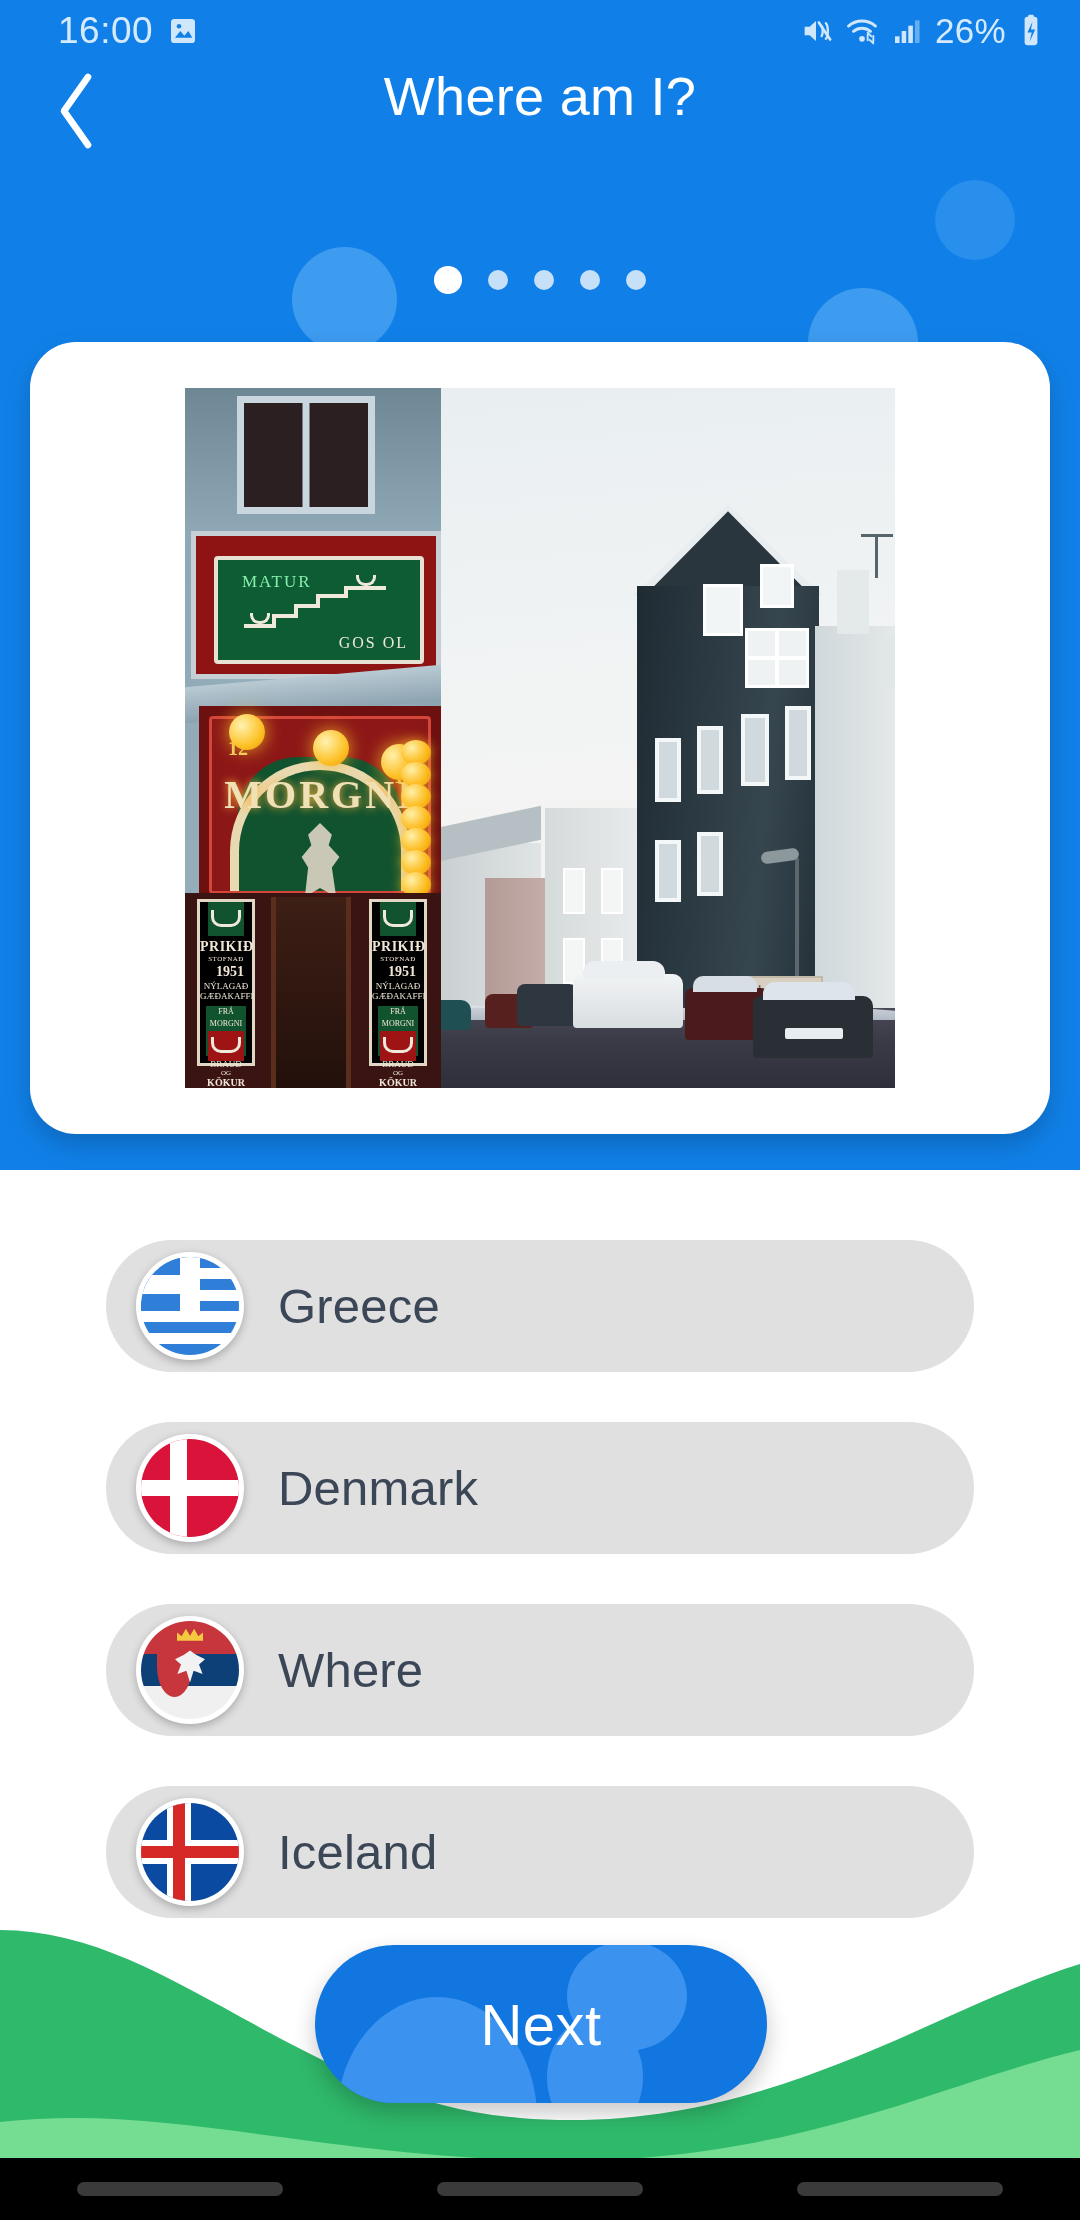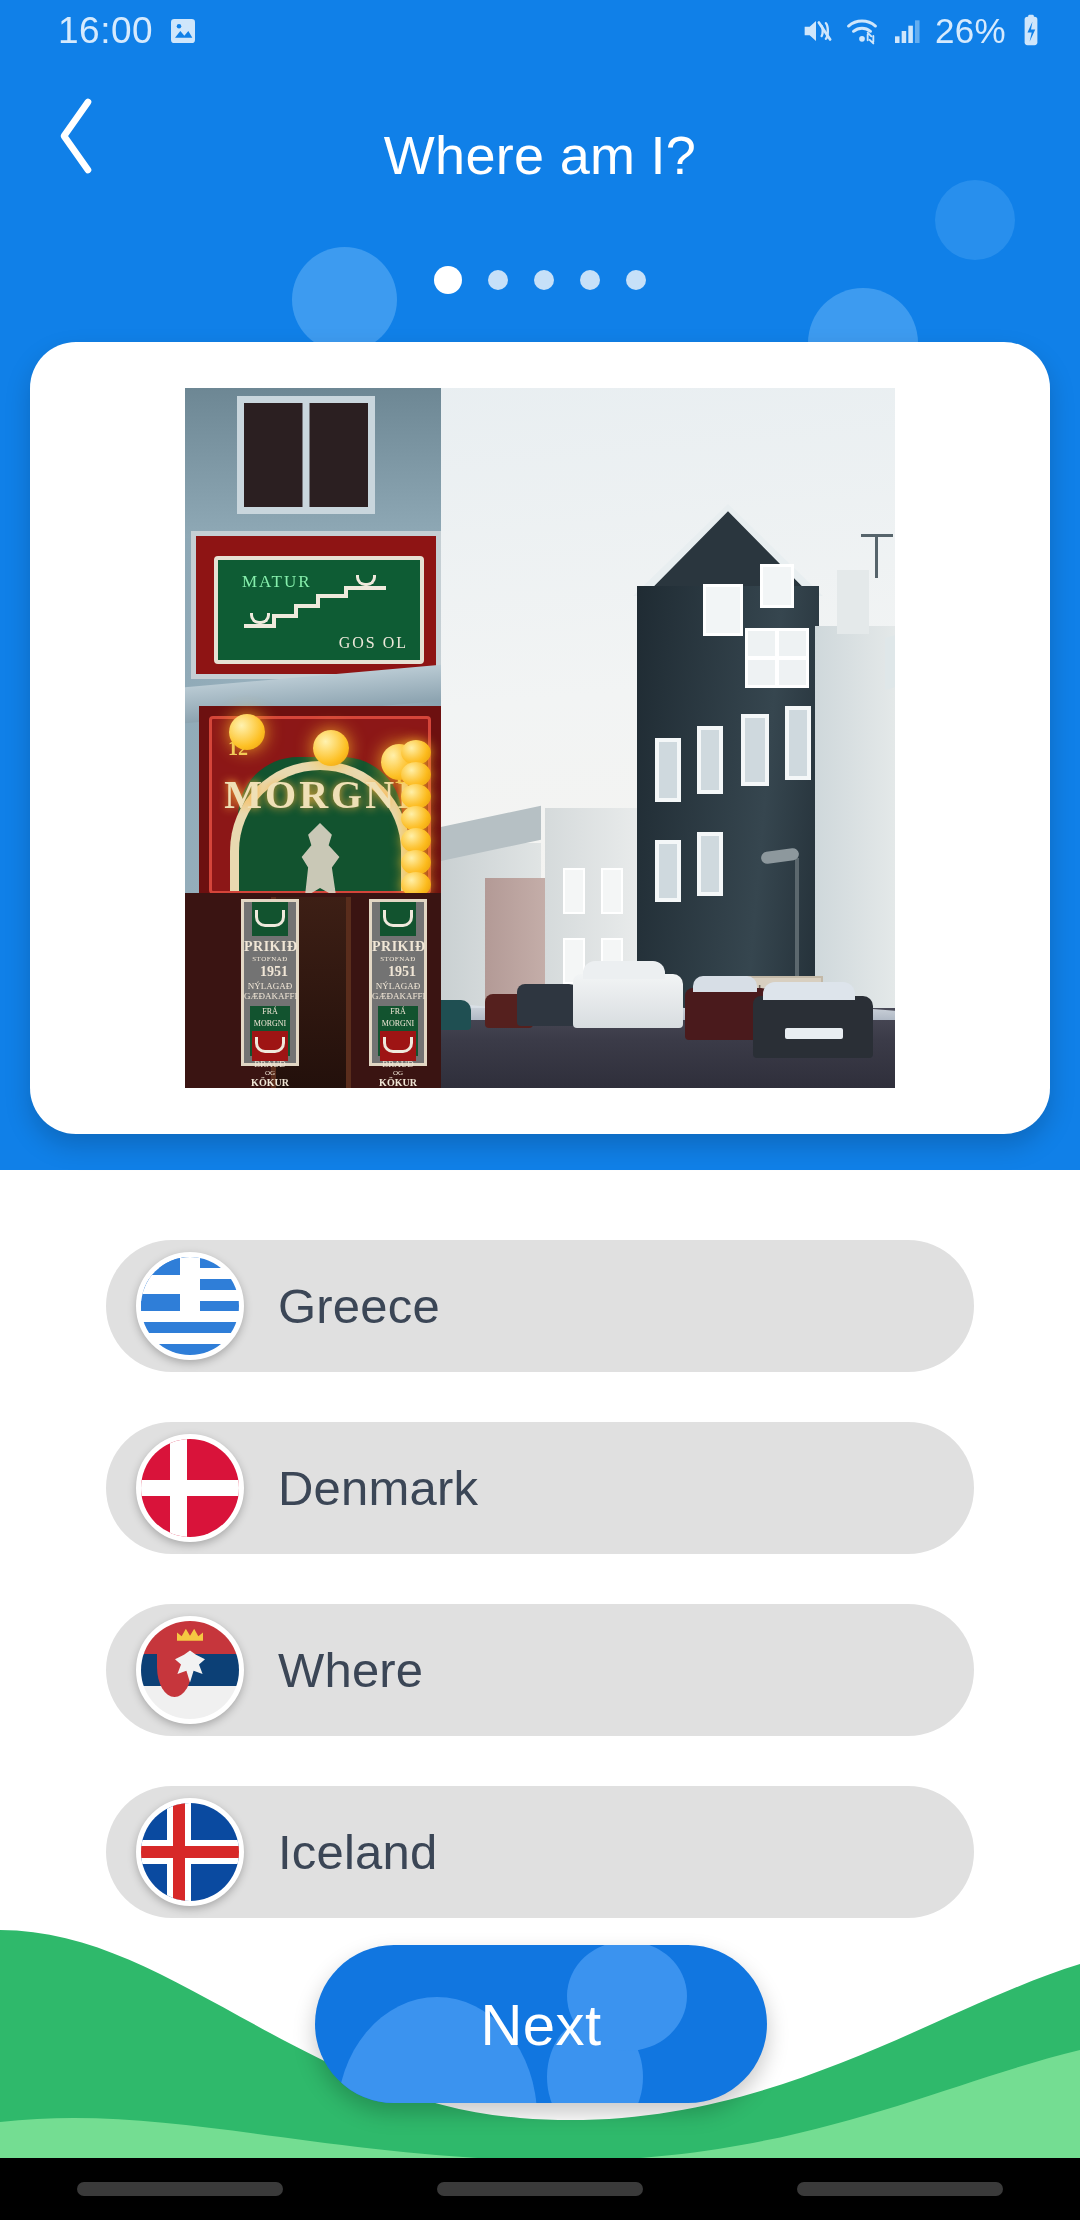--- a/index.html
+++ b/index.html
@@ -26,22 +26,22 @@
     display:flex; align-items:center; z-index:6; color:#cfe6fb;
   }
   .sb-left { display:flex; align-items:center; gap:14px; margin-left:58px; }
   .sb-time { font-size:37px; font-weight:400; letter-spacing:.5px; color:#d6eafd; }
   .sb-right { margin-left:auto; margin-right:36px; display:flex; align-items:center; gap:12px; }
   .sb-battery-text { font-size:35px; color:#d6eafd; letter-spacing:.3px; }
   .ic { display:block; }
 
   
   .header {
-    position:absolute; left:0; top:56px; width:1080px; height:130px;
-    display:flex; align-items:flex-end; z-index:5;
+    position:absolute; left:0; top:65px; width:1080px; height:130px;
+    display:flex; align-items:flex-start; z-index:5;
   }
   .back-btn {
     width:96px; height:96px; margin-left:30px;
     display:flex; align-items:center; justify-content:center; cursor:pointer;
   }
   .header-title {
     position:absolute; left:0; right:0; text-align:center;
     font-size:54px; color:#ffffff; font-weight:400; letter-spacing:.3px;
   }
 
@@ -114,21 +114,21 @@
   .bulb-strip { position:absolute; left:216px; top:352px; width:30px; height:160px; }
   .bulb-strip i { position:absolute; left:0; width:30px; height:25px; border-radius:50%;
     background:radial-gradient(circle at 35% 32%,#fff0a8,#fcbb1d 60%,#e09406);
     box-shadow:0 0 12px rgba(255,190,40,.8); }
   .door-area { position:absolute; left:0; top:505px; width:256px; height:195px;
     background:#3a1412; }
   .door { position:absolute; left:86px; top:4px; width:80px; height:191px;
     background:linear-gradient(180deg,#3d1f15,#23100b); border-left:5px solid #5a2d1c;
     border-right:5px solid #5a2d1c; }
   .menu-board { position:absolute; width:58px; top:6px; bottom:22px;
-    background:#737373; border:3px solid #e2d7c4;margin-left:44px; }
+    background:#000000; border:3px solid #e2d7c4; }
   .mb-left { left:12px; } .mb-right { right:14px; }
   .mb-cup { position:absolute; left:8px; right:8px; height:34px; background:#12532f; top:0; }
   .mb-cup:after { content:""; position:absolute; left:50%; top:8px; transform:translateX(-50%);
     width:24px; height:14px; border:3px solid #efe9dc; border-top:none; border-radius:0 0 10px 10px;}
   .mb-txt { position:absolute; left:0; right:0; text-align:center; color:#f0e6d6;
     font-family:"Liberation Serif", serif; line-height:1.05; }
   .mb-name { top:38px; font-size:14px; font-weight:bold; letter-spacing:.5px; }
   .mb-st { top:54px; font-size:7px; letter-spacing:.5px; }
   .mb-yr { top:63px; font-size:14px; font-weight:bold;padding-left:8px; }
   .mb-ny { top:80px; font-size:9px; }

